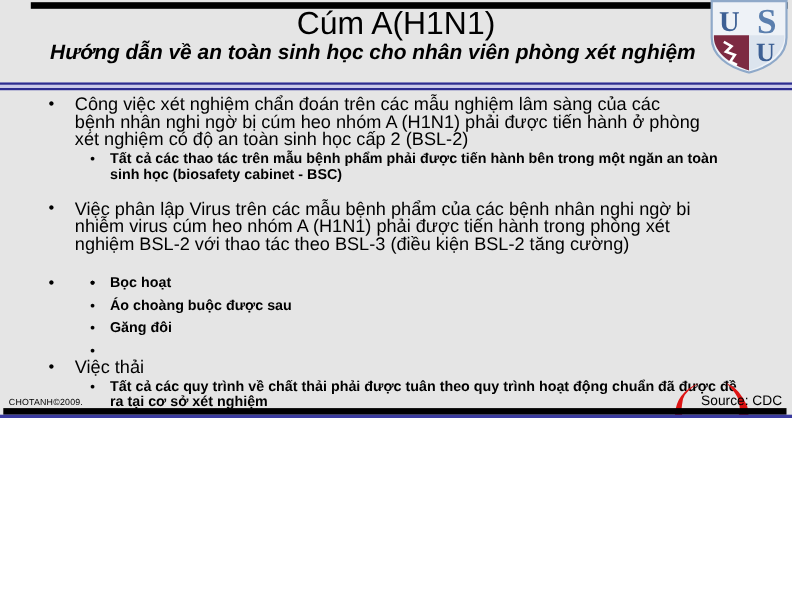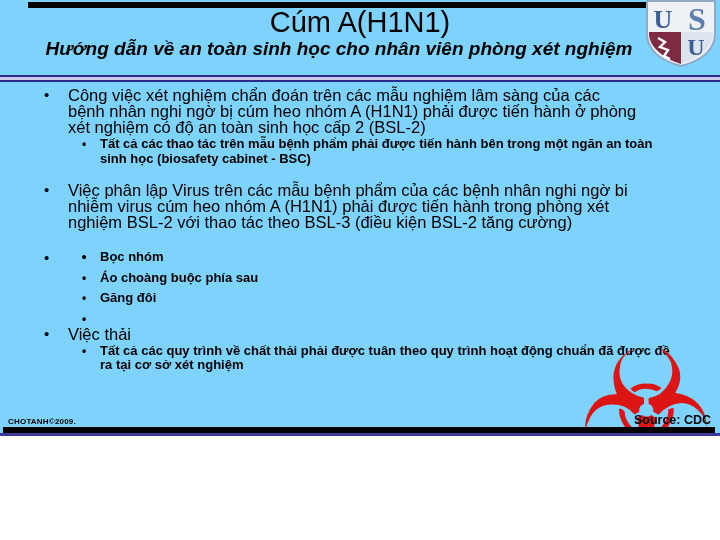--- a/index.html
+++ b/index.html
@@ -1,19 +1,19 @@
 <!DOCTYPE html>
 <html><head>
 <meta charset="utf-8">
 <style>
   * { margin:0; padding:0; box-sizing:border-box; }
   html,body { width:720px; height:540px; }
   body { font-family:"Liberation Sans", sans-serif; background:#ffffff; }
   .slide {
-    position:relative; width:720px; height:436px; background:#7dd3fc;
+    position:relative; width:720px; height:380px; background:#e5e5e5;
     overflow:hidden; color:#000;
   }
 
   
   .top-bar   { position:absolute; left:28px; top:2px; width:688px; height:6px; background:#000; }
   .bottom-bar{ position:absolute; left:3px; right:5px; bottom:3px; height:6px; background:#000; }
   .bottom-blue{ position:absolute; left:0; right:0; bottom:0; height:3px; background:#3a3a9e; }
 
   
   .title {
@@ -47,25 +47,25 @@
   .biohazard {
     position:absolute; left:571px; top:332px; width:150px; height:150px;
     display:flex; align-items:center; justify-content:center;
     font-family:"DejaVu Sans", sans-serif; font-size:152px; line-height:150px;
     color:#dd1414;
   }
 
   
   .footer-left {
     position:absolute; left:8px; bottom:10px;
-    font-size:8px; font-weight:700; letter-spacing:0.2px;
+    font-size:8px; font-weight:400; letter-spacing:0.2px;
   }
   .footer-right {
     position:absolute; right:9px; bottom:9px;
-    font-size:12.5px; font-weight:700;
+    font-size:12.5px; font-weight:400;
   }
 
   .logo-letter { font-family:"Liberation Serif", serif; font-weight:700; }
 </style>
 </head>
 <body>
 
 <div class="slide">
 
   <div class="top-bar"></div>
@@ -111,26 +111,26 @@
     <div class="b b2 g8">
       <span class="dot">•</span>
     </div>
 
     <div class="b b2 g6">
       <span class="dot">•</span>
     </div>
 
     <div class="b b2 g5">
       <span class="dot">•</span>
-      <span>Bọc nhóm</span>
+      <span>Bọc hoạt</span>
     </div>
 
     <div class="b b2 g6">
       <span class="dot">•</span>
-      <span>Áo choàng buộc phía sau</span>
+      <span>Áo choàng buộc được sau</span>
     </div>
 
     <div class="b b2 g6">
       <span class="dot">•</span>
       <span>Găng đôi</span>
     </div>
 
     <div class="b b2 g6">
       <span class="dot">•</span>
     </div>

